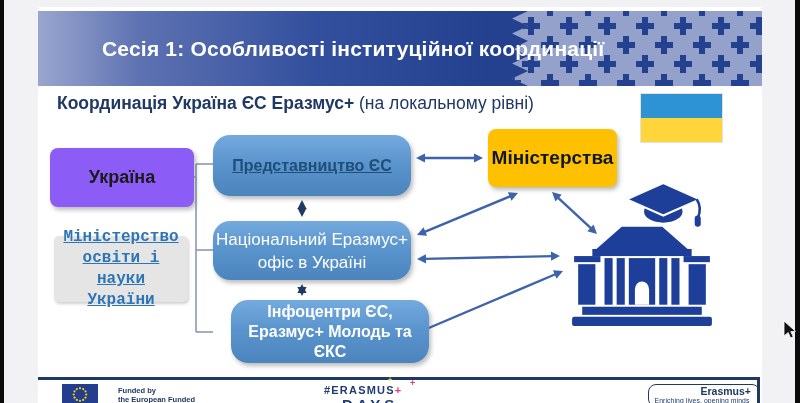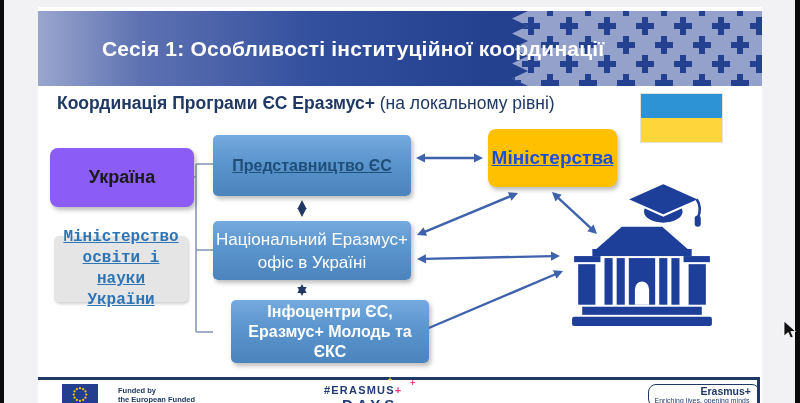--- a/index.html
+++ b/index.html
@@ -26,29 +26,29 @@
   #ua-flag .fy{height:24px;background:#FFD53C;}
   
   .box{position:absolute;display:flex;align-items:center;justify-content:center;text-align:center;}
   .box-label{white-space:pre-line;}
   #box-ukraine{left:12px;top:141px;width:144px;height:59px;background:#8b5cf6;border-radius:8px;
     box-shadow:2px 3px 4px rgba(90,90,90,.4);font-size:18px;font-weight:bold;color:#1a1a1a;}
   #box-ministry-edu{left:16px;top:229px;width:134px;height:66px;background:#e5e5e5;border-radius:5px;
     box-shadow:1px 2px 3px rgba(120,120,120,.35);font-family:Liberation Mono, monospace;}
   #box-ministry-edu .box-label{font-size:16px;font-weight:bold;color:#2E75B6;text-decoration:underline;line-height:21px;}
   .bluebox{left:175px;width:198px;background:linear-gradient(180deg,#74AADE 0%,#5B95CD 45%,#4C84BE 100%);
-    border-radius:5px;box-shadow:2px 3px 4px rgba(90,90,90,.4);}
+    border-radius:17px;box-shadow:2px 3px 4px rgba(90,90,90,.4);}
   #box-eu-delegation{top:128px;height:61px;}
   #box-eu-delegation .box-label{font-size:16px;font-weight:bold;color:#1F4E79;text-decoration:underline;}
   #box-neo{top:214px;height:59px;}
   #box-neo .box-label{font-size:17px;font-weight:normal;color:#ffffff;line-height:23px;}
   #box-infocenters{top:293px;height:63px;margin-left:18px;}
   #box-infocenters .box-label{font-size:16px;font-weight:bold;color:#ffffff;line-height:20px;}
   #box-ministries{left:450px;top:122px;width:129px;height:58px;background:#FFC000;border-radius:8px;
-    box-shadow:2px 3px 4px rgba(90,90,90,.4);font-size:19px;font-weight:bold;color:#1d4ed8;text-decoration:underline;}
+    box-shadow:2px 3px 4px rgba(90,90,90,.4);font-size:19px;font-weight:bold;color:#0f172a;}
   #connector-svg{position:absolute;left:0;top:0;pointer-events:none;}
   #building-svg{position:absolute;left:528px;top:168px;}
   
   #footer-rule{position:absolute;left:0;top:370px;width:722px;height:3px;background:#1F3864;}
   #footer-rule-v{position:absolute;left:719px;top:370px;width:3px;height:33px;background:#1F3864;}
   #eu-funding{position:absolute;left:24px;top:377px;display:flex;align-items:center;gap:20px;}
   #eu-funding-text{font-size:7.5px;line-height:9px;color:#1F3864;font-weight:bold;}
   #erasmus-ua{position:absolute;left:148px;top:374px;width:130px;text-align:center;}
   #no-row{display:flex;align-items:center;justify-content:center;gap:3px;}
   #no-label{font-size:7px;font-weight:bold;color:#1F3864;letter-spacing:.6px;}
@@ -178,21 +178,21 @@
           <rect x="244" y="82" width="6" height="18" fill="#24418F"></rect>
           <rect x="238" y="88" width="18" height="6" fill="#24418F"></rect>
           <rect x="282" y="82" width="6" height="18" fill="#24418F"></rect>
           <rect x="276" y="88" width="18" height="6" fill="#24418F"></rect>
         </svg>
     </div>
     <div id="banner-title">Сесія 1: Особливості інституційної координації</div>
   </div>
 
   <div id="slide-title">
-    <span class="t-bold">Координація Програми ЄС Еразмус+</span><span> (на локальному рівні)</span>
+    <span class="t-bold">Координація Україна ЄС Еразмус+</span><span> (на локальному рівні)</span>
   </div>
 
   <div id="ua-flag">
     <div class="fb"></div>
     <div class="fy"></div>
   </div>
 
   <svg id="connector-svg" width="724" height="403" xmlns="http://www.w3.org/2000/svg">
       <line x1="140" y1="170" x2="158" y2="170" stroke="#8A99B8" stroke-width="1.6"></line>
       <line x1="158" y1="157" x2="158" y2="325" stroke="#8A99B8" stroke-width="1.6"></line>

